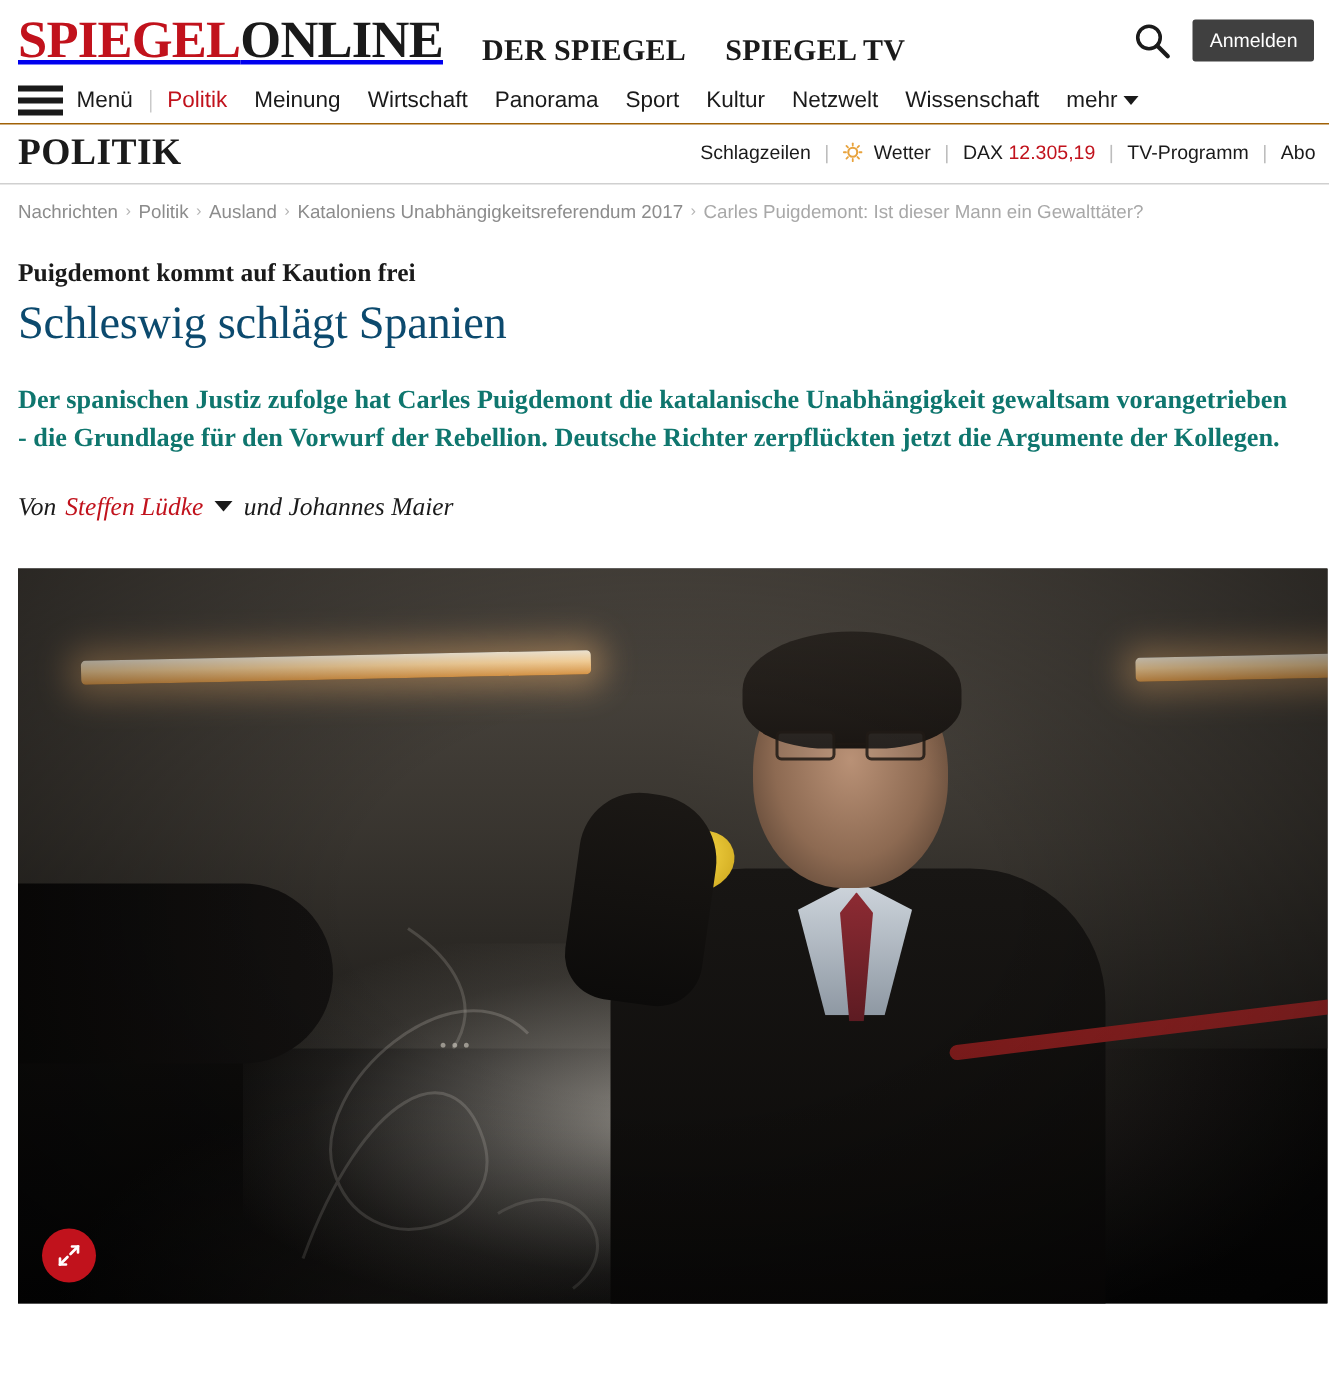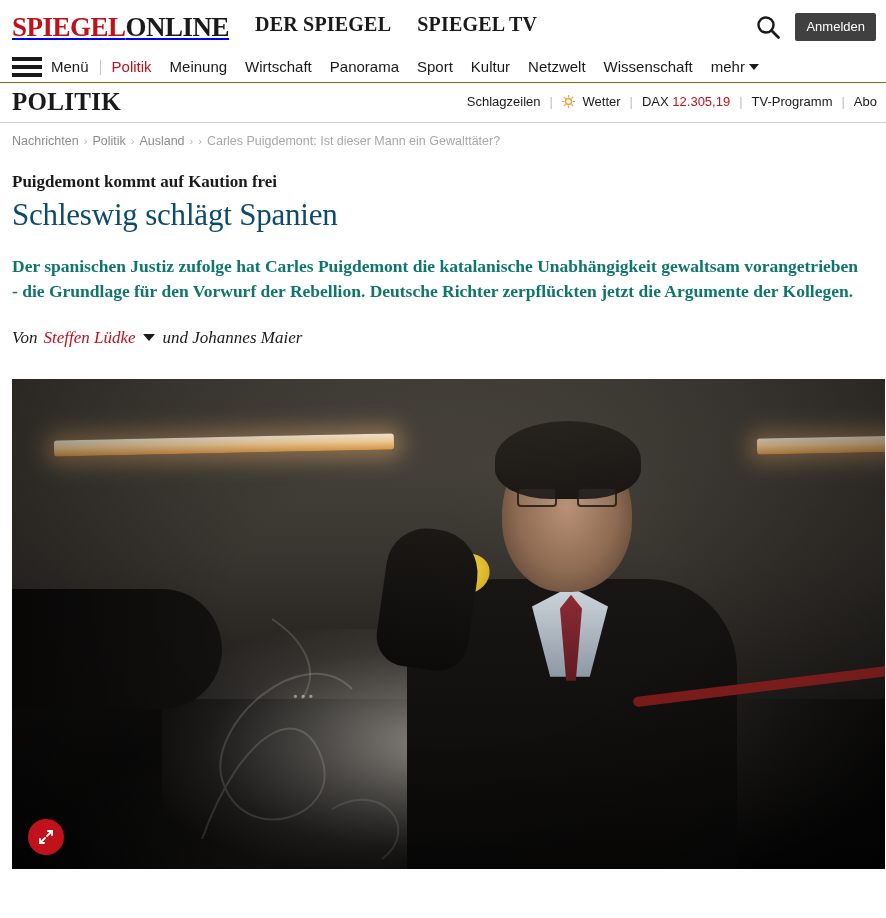--- a/index.html
+++ b/index.html
@@ -16,33 +16,33 @@
   .masthead {
     display: flex;
     align-items: flex-start;
     padding: 10px 12px 4px 12px;
     height: 52px;
     position: relative;
   }
   .logo {
     font-family: "Liberation Serif", serif;
     font-weight: bold;
-    font-size: 27px;
+    font-size: 35px;
     letter-spacing: -0.5px;
     line-height: 34px;
     white-space: nowrap;
     text-align: center;
   }
   .logo .sp { color: #c1121c; }
   .logo .on { color: #1a1a1a; }
   .brandlinks {
     display: flex;
     align-items: baseline;
     margin-left: 26px;
-    margin-top: 3px;
+    margin-top: 13px;
     gap: 26px;
   }
   .brandlink {
     font-family: "Liberation Serif", serif;
     font-weight: bold;
     font-size: 20px;
     color: #1a1a1a;
     letter-spacing: 0.2px;
     white-space: nowrap;
     text-decoration: none;
@@ -424,20 +424,21 @@
     </div>
   </div>
 
   <div class="breadcrumb">
     <a class="crumb" href="#">Nachrichten</a>
     <span class="crumb-sep">›</span>
     <a class="crumb" href="#">Politik</a>
     <span class="crumb-sep">›</span>
     <a class="crumb" href="#">Ausland</a>
     <span class="crumb-sep">›</span>
+    <a class="crumb" href="#">Kataloniens Unabhängigkeitsreferendum 2017</a>
     <span class="crumb-sep">›</span>
     <span class="crumb last">Carles Puigdemont: Ist dieser Mann ein Gewalttäter?</span>
   </div>
 
   <div class="article">
     <div class="kicker">Puigdemont kommt auf Kaution frei</div>
     <h1 class="headline">Schleswig schlägt Spanien</h1>
     <div class="intro">Der spanischen Justiz zufolge hat Carles Puigdemont die katalanische Unabhängigkeit gewaltsam vorangetrieben - die Grundlage für den Vorwurf der Rebellion. Deutsche Richter zerpflückten jetzt die Argumente der Kollegen.</div>
     <div class="byline">
       <span class="von">Von</span>

